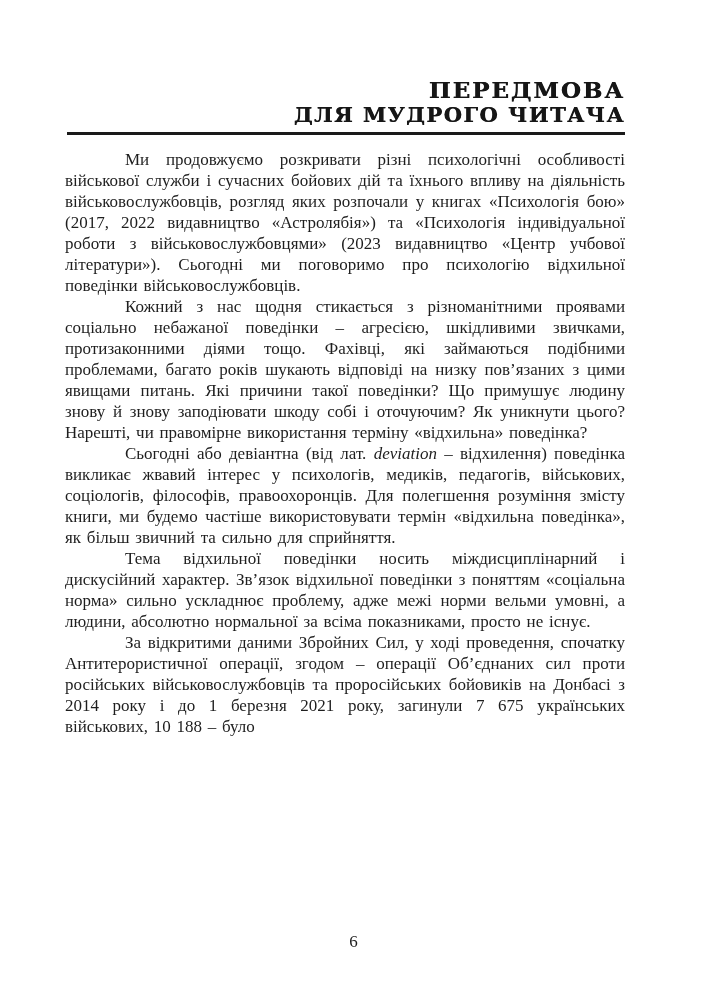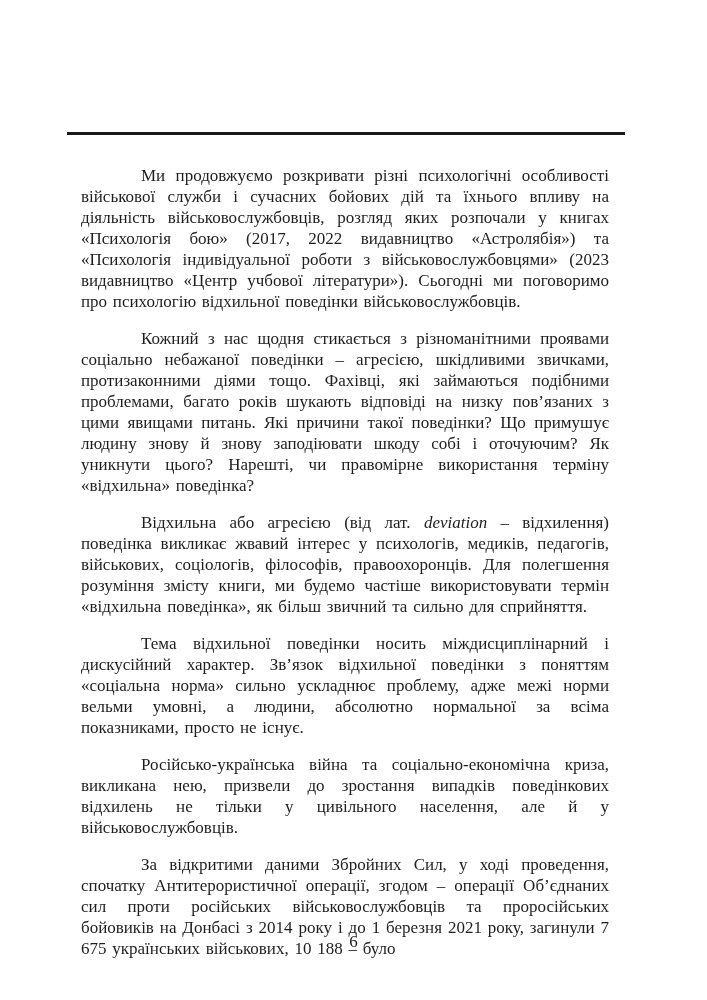--- a/index.html
+++ b/index.html
@@ -56,21 +56,21 @@
     position: absolute;
     top: 149px;
     left: 65px;
     width: 560px;
     font-size: 17px;
     line-height: 21px;
     text-align: justify;
     word-spacing: 1.5px;
   }
   .body-text p {
-    margin: 16px;
+    margin: 0;
     padding: 0;
     text-indent: 60px;
   }
   .latin-term {
     font-style: italic;
   }
   .page-footer {
     position: absolute;
     top: 931px;
     left: 0;
@@ -79,29 +79,32 @@
     font-size: 17px;
     line-height: 21px;
     color: #1e1e1e;
   }
 </style>
 </head>
 <body>
 
 <div class="page">
 
+  <div class="chapter-header">
+    <span class="title-line-1">ПЕРЕДМОВА</span>
+    <span class="title-line-2">ДЛЯ МУДРОГО ЧИТАЧА</span>
+  </div>
 
   <div class="title-rule"></div>
 
   <div class="body-text">
     <p>Ми продовжуємо розкривати різні психологічні особливості військової служби і сучасних бойових дій та їхнього впливу на діяльність військовослужбовців, розгляд яких розпочали у книгах «Психологія бою» (2017, 2022 видавництво «Астролябія») та «Психологія індивідуальної роботи з військовослужбовцями» (2023 видавництво «Центр учбової літератури»). Сьогодні ми поговоримо про психологію відхильної поведінки військовослужбовців.</p>
     <p>Кожний з нас щодня стикається з різноманітними проявами соціально небажаної поведінки – агресією, шкідливими звичками, протизаконними діями тощо. Фахівці, які займаються подібними проблемами, багато років шукають відповіді на низку пов’язаних з цими явищами питань. Які причини такої поведінки? Що примушує людину знову й знову заподіювати шкоду собі і оточуючим? Як уникнути цього? Нарешті, чи правомірне використання терміну «відхильна» поведінка?</p>
-    <p><span>Відхильна або агресією (від лат. </span><em class="latin-term">deviation</em><span> – відхилення) поведінка викликає жвавий інтерес у психологів, медиків, педагогів, військових, соціологів, філософів, правоохоронців. Для полегшення розуміння змісту книги, ми будемо частіше використовувати термін «відхильна поведінка», як більш звичний та сильно для сприйняття.</span></p>
+    <p><span>Сьогодні або девіантна (від лат. </span><em class="latin-term">deviation</em><span> – відхилення) поведінка викликає жвавий інтерес у психологів, медиків, педагогів, військових, соціологів, філософів, правоохоронців. Для полегшення розуміння змісту книги, ми будемо частіше використовувати термін «відхильна поведінка», як більш звичний та сильно для сприйняття.</span></p>
     <p>Тема відхильної поведінки носить міждисциплінарний і дискусійний характер. Зв’язок відхильної поведінки з поняттям «соціальна норма» сильно ускладнює проблему, адже межі норми вельми умовні, а людини, абсолютно нормальної за всіма показниками, просто не існує.</p>
-    <p>Російсько-українська війна та соціально-економічна криза, викликана нею, призвели до зростання випадків поведінкових відхилень не тільки у цивільного населення, але й у військовослужбовців.</p>
     <p>За відкритими даними Збройних Сил, у ході проведення, спочатку Антитерористичної операції, згодом – операції Об’єднаних сил проти російських військовослужбовців та проросійських бойовиків на Донбасі з 2014 року і до 1 березня 2021 року, загинули 7 675 українських військових, 10 188 – було</p>
   </div>
 
   <div class="page-footer">
     <span>6</span>
   </div>
 
 </div>
 
 </body></html>

